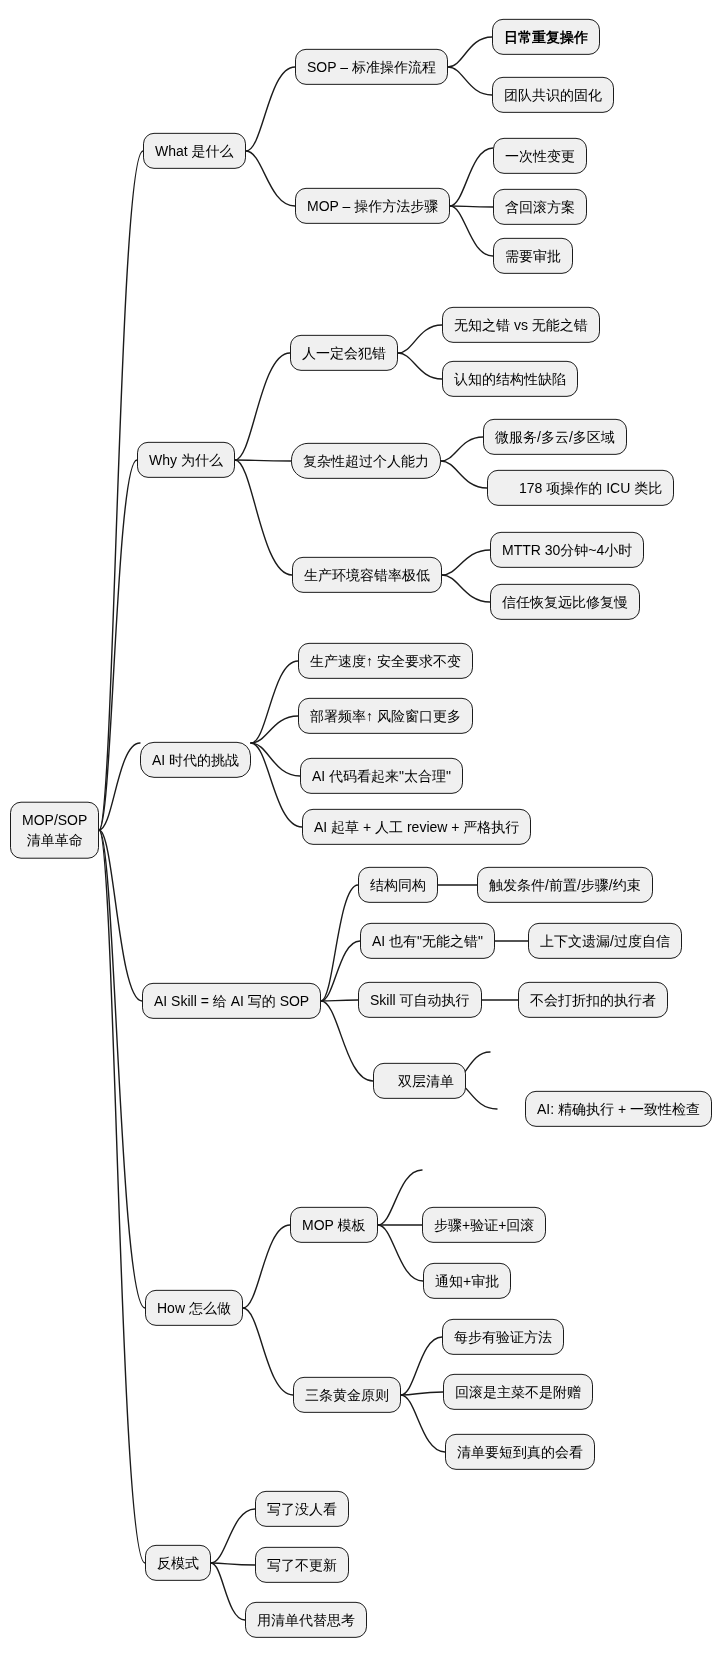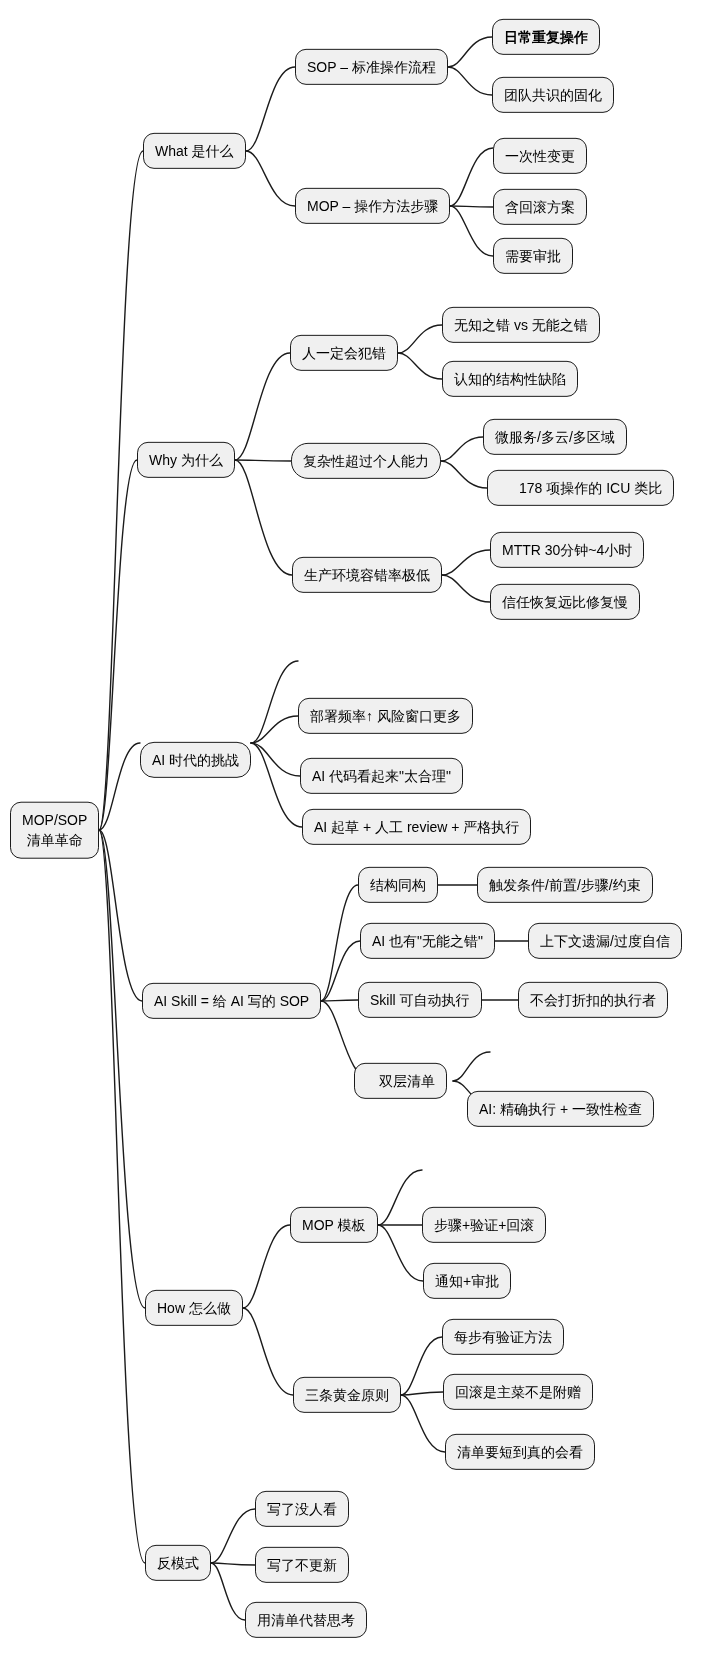--- a/index.html
+++ b/index.html
@@ -109,32 +109,33 @@
     <div class="node" style="left: 290px; top: 353px;">人一定会犯错</div>
     <div class="node" style="left: 442px; top: 325px;">无知之错 vs 无能之错</div>
     <div class="node" style="left: 442px; top: 379px;">认知的结构性缺陷</div>
     <div class="node" style="left: 291px; top: 461px; border-radius: 17px;">复杂性超过个人能力</div>
     <div class="node" style="left: 483px; top: 437px;">微服务/多云/多区域</div>
     <div class="node" style="left: 487px; top: 488px; padding-left: 31px;">178 项操作的 ICU 类比</div>
     <div class="node" style="left: 292px; top: 575px;">生产环境容错率极低</div>
     <div class="node" style="left: 490px; top: 550px;">MTTR 30分钟~4小时</div>
     <div class="node" style="left: 490px; top: 602px;">信任恢复远比修复慢</div>
     <div class="node" style="left: 140px; top: 760px; border-radius: 14px;">AI 时代的挑战</div>
+    <div class="node" style="left: 298px; top: 661px;">生产速度↑ 安全要求不变</div>
     <div class="node" style="left: 298px; top: 716px;">部署频率↑ 风险窗口更多</div>
     <div class="node" style="left: 300px; top: 776px;">AI 代码看起来"太合理"</div>
     <div class="node" style="left: 302px; top: 827px;">AI 起草 + 人工 review + 严格执行</div>
     <div class="node" style="left: 142px; top: 1001px;">AI Skill = 给 AI 写的 SOP</div>
     <div class="node" style="left: 358px; top: 885px;">结构同构</div>
     <div class="node" style="left: 477px; top: 885px;">触发条件/前置/步骤/约束</div>
     <div class="node" style="left: 360px; top: 941px;">AI 也有"无能之错"</div>
     <div class="node" style="left: 528px; top: 941px;">上下文遗漏/过度自信</div>
     <div class="node" style="left: 358px; top: 1000px;">Skill 可自动执行</div>
     <div class="node" style="left: 518px; top: 1000px;">不会打折扣的执行者</div>
-    <div class="node" style="left: 354px; top: 1081px; padding-left: 24px;">双层清单</div>
-    <div class="node" style="left: 467px; top: 1109px;">AI: 精确执行 + 一致性检查</div>
+    <div class="node" style="left: 373px; top: 1081px; padding-left: 24px;">双层清单</div>
+    <div class="node" style="left: 525px; top: 1109px;">AI: 精确执行 + 一致性检查</div>
     <div class="node" style="left: 145px; top: 1308px;">How 怎么做</div>
     <div class="node" style="left: 290px; top: 1225px;">MOP 模板</div>
     <div class="node" style="left: 422px; top: 1225px;">步骤+验证+回滚</div>
     <div class="node" style="left: 423px; top: 1281px;">通知+审批</div>
     <div class="node" style="left: 293px; top: 1395px;">三条黄金原则</div>
     <div class="node" style="left: 442px; top: 1337px;">每步有验证方法</div>
     <div class="node" style="left: 443px; top: 1392px;">回滚是主菜不是附赠</div>
     <div class="node" style="left: 445px; top: 1452px;">清单要短到真的会看</div>
     <div class="node" style="left: 145px; top: 1563px;">反模式</div>
     <div class="node" style="left: 255px; top: 1509px;">写了没人看</div>

